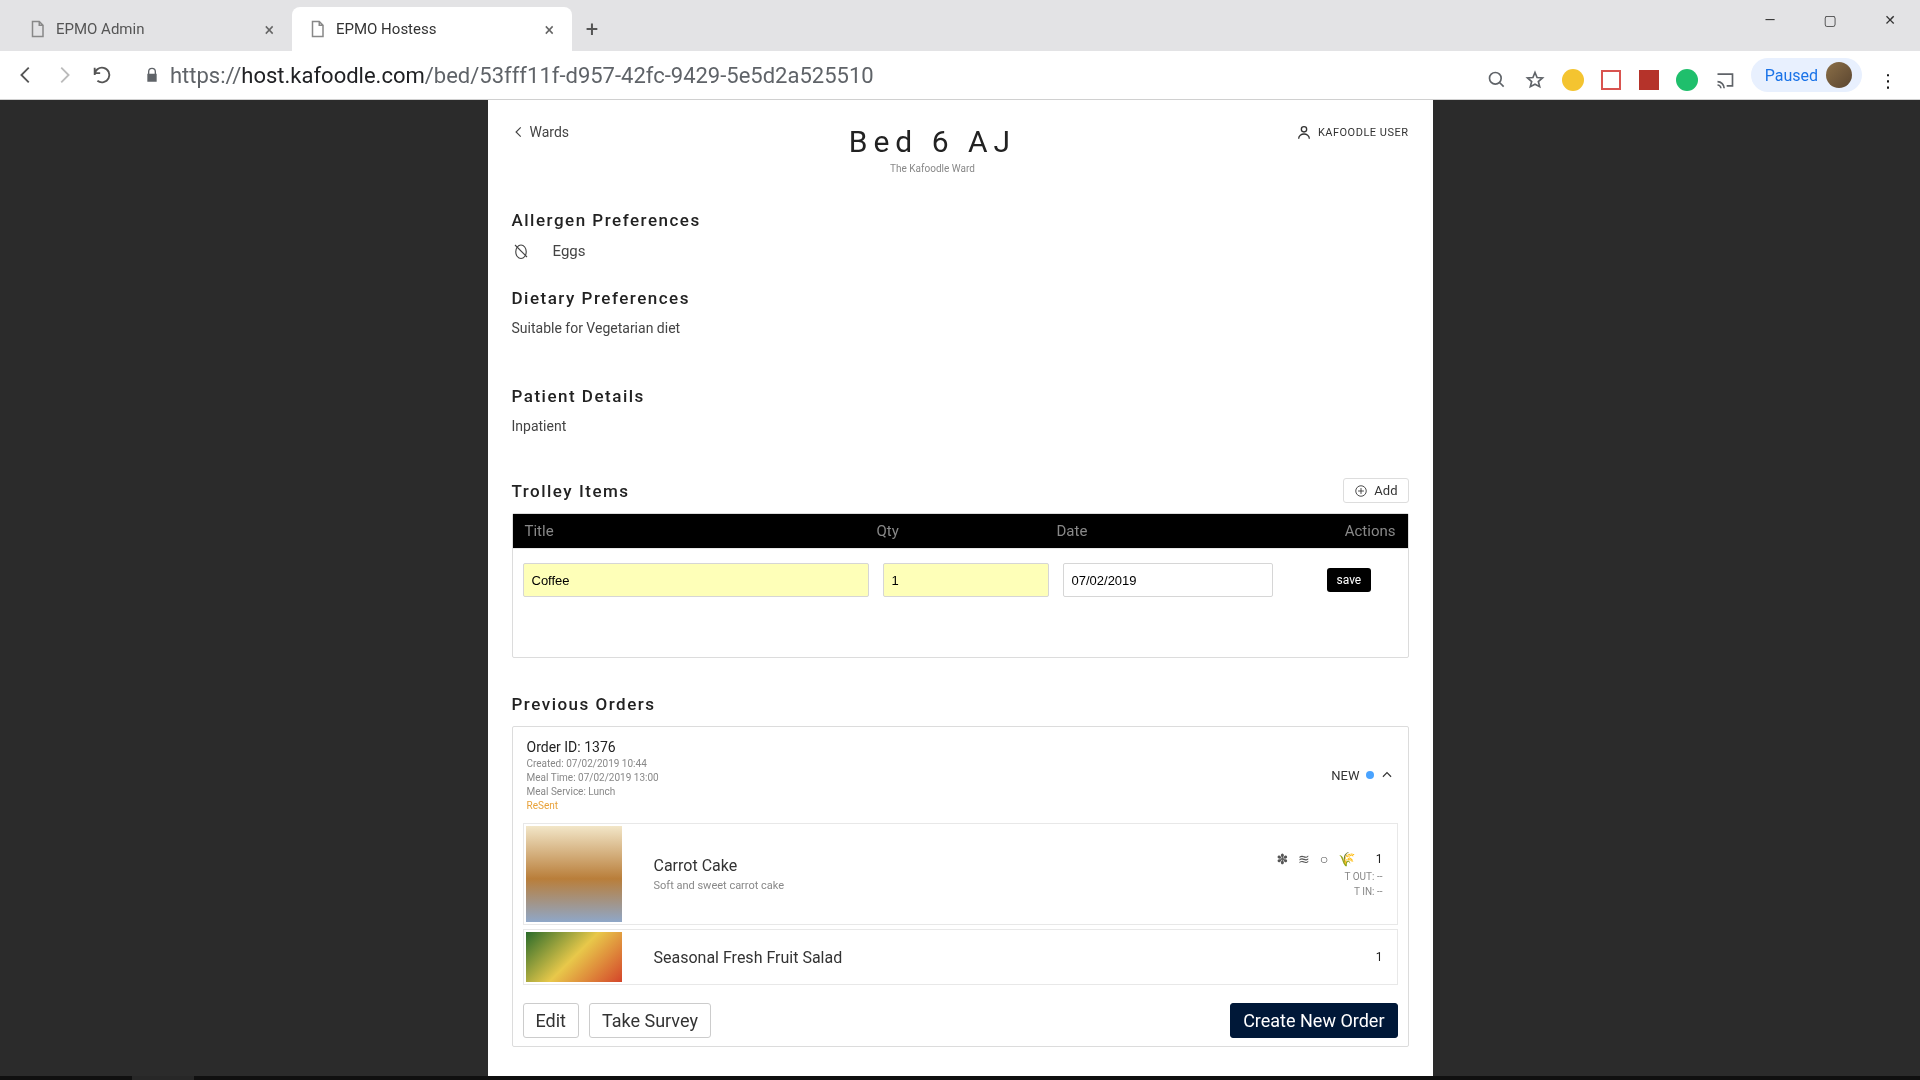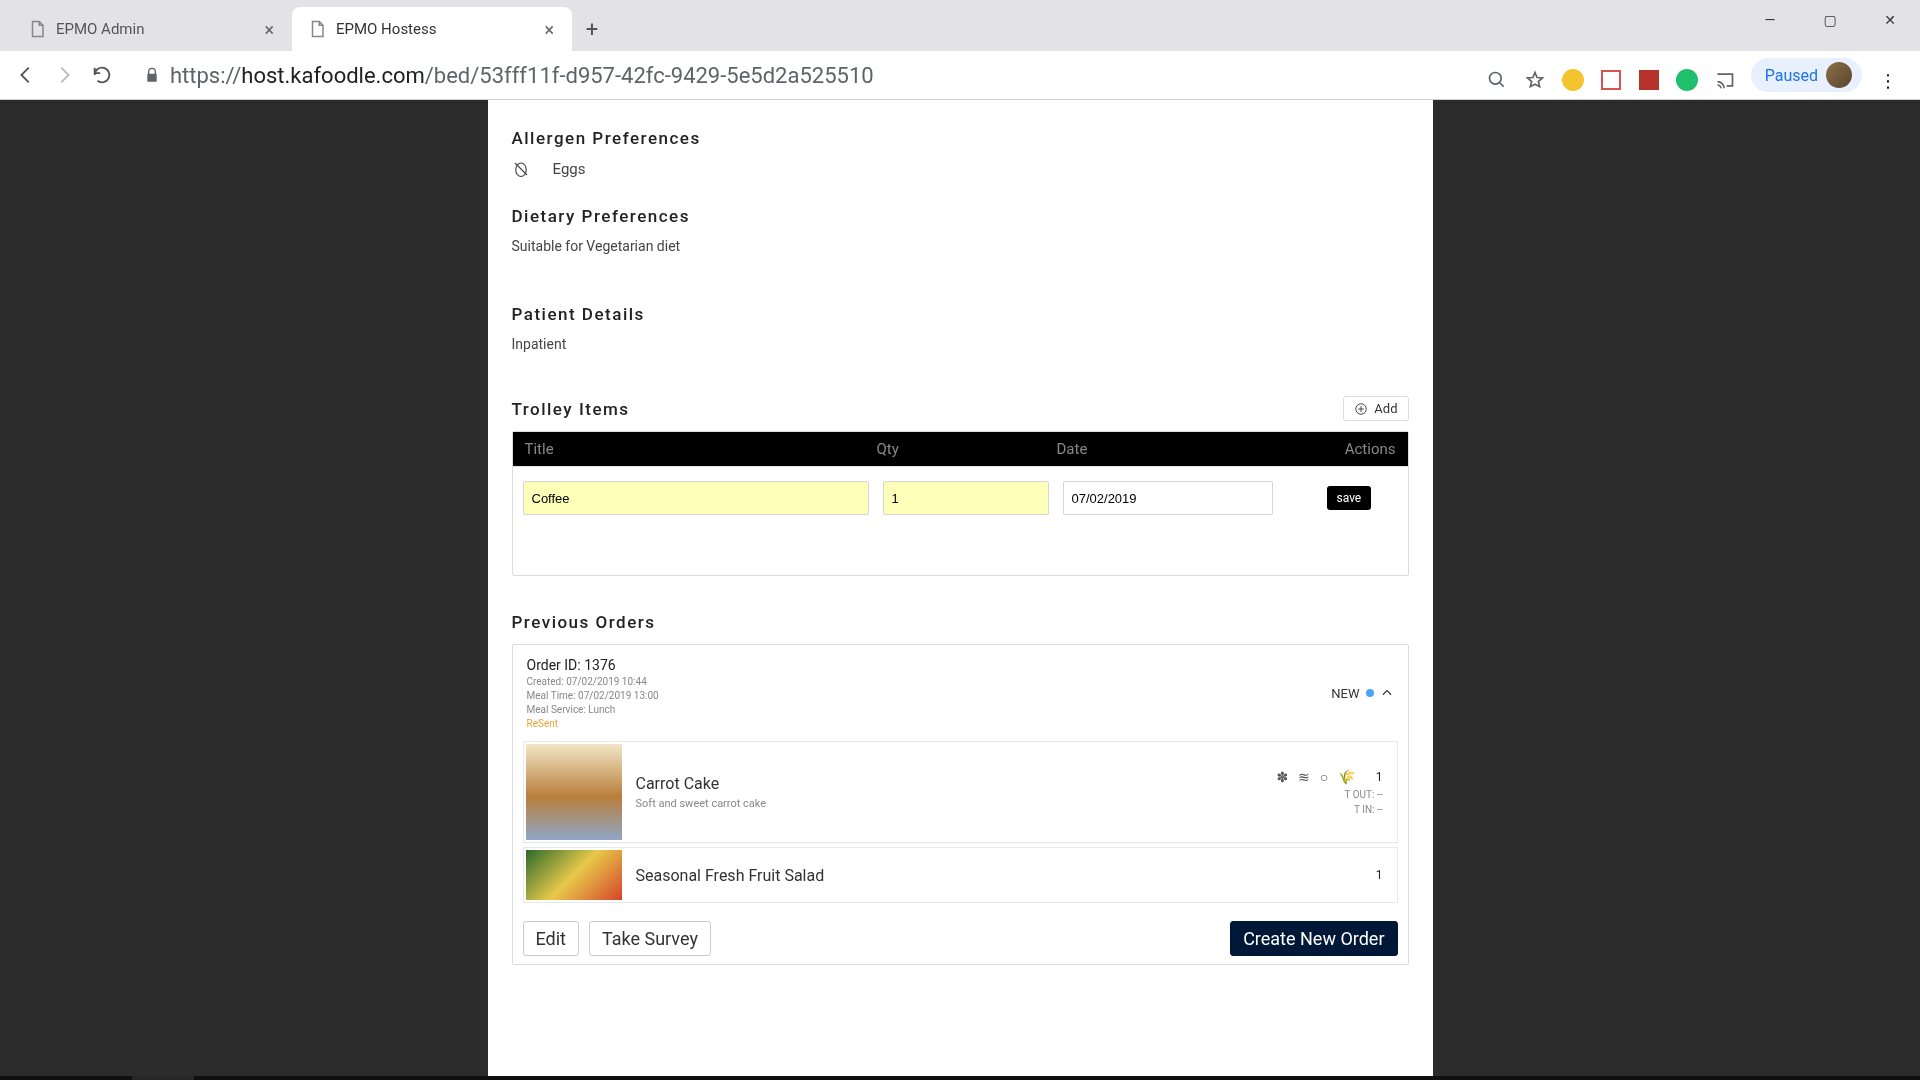--- a/index.html
+++ b/index.html
@@ -66,21 +66,21 @@
 
 
 .prev-orders { border: 1px solid #dcdcdc; border-radius: 2px; margin-top: 10px; }
 .po-head { padding: 12px 14px 8px; display: flex; justify-content: space-between; align-items: center; }
 .po-meta { font-size: 14px; color: #222; }
 .po-sub { font-size: 10px; color: #888; margin-top: 3px; }
 .po-resent { font-size: 10px; color: #e8a23a; margin-top: 3px; }
 .po-status { font-size: 13px; color: #333; display: flex; align-items: center; gap: 6px; }
 .dotblue { width: 8px; height: 8px; background: #4aa3ff; border-radius: 50%; }
 .po-items { padding: 0 6px 6px; }
-.po-item { display: flex; align-items: center; gap: 14px; border: 1px solid #e8e8e8; margin: 4px; padding: 2px 14px 2px 2px; min-height: 96px; }
+.po-item { display: flex; align-items: center; gap: 32px; border: 1px solid #e8e8e8; margin: 4px; padding: 2px 14px 2px 2px; min-height: 96px; }
 .po-img { width: 96px; height: 96px; background: #d6c8a8; flex-shrink: 0; display: flex; align-items: center; justify-content: center; font-size: 40px; }
 .po-text { flex: 1; }
 .po-name { font-size: 16px; color: #333; }
 .po-desc { font-size: 11px; color: #888; margin-top: 4px; }
 .po-right { display: flex; flex-direction: column; align-items: flex-end; gap: 4px; font-size: 10px; color: #666; }
 .po-icons { display: flex; gap: 10px; align-items: center; font-size: 14px; color: #555; }
 .po-qty { font-size: 12px; color: #222; }
 .po-timelines { font-size: 10px; color: #888; display: flex; gap: 10px; }
 .po-actions { display: flex; justify-content: space-between; align-items: center; padding: 8px 10px; }
 .po-btn { border: 1px solid #ccc; border-radius: 3px; padding: 6px 12px; font-size: 18px; color: #333; background: #fff; }
@@ -185,20 +185,39 @@
       <span>Paused</span>
       <span class="avatar"></span>
     </div>
     <span class="tbi">⋮</span>
   </div>
 </div>
 
 <div class="viewport">
   <div class="page">
 
+    <div class="app-header">
+      <div class="back-link">
+        <svg width="14" height="14" viewBox="0 0 24 24">
+            <path fill="none" stroke="#444" stroke-width="2" d="M15 4l-8 8 8 8"></path>
+          </svg>
+        <span>Wards</span>
+      </div>
+      <div style="text-align:center">
+        <div class="page-title">Bed 6 AJ</div>
+        <div class="page-subtitle">The Kafoodle Ward</div>
+      </div>
+      <div class="user-chip">
+        <svg width="16" height="16" viewBox="0 0 24 24">
+            <circle cx="12" cy="8" r="4" fill="none" stroke="#333" stroke-width="2"></circle>
+            <path fill="none" stroke="#333" stroke-width="2" d="M4 22c0-4 4-7 8-7s8 3 8 7"></path>
+          </svg>
+        <span>KAFOODLE USER</span>
+      </div>
+    </div>
 
     <div class="content">
       <div class="section-head tight">Allergen Preferences</div>
       <div class="row-icon">
         <svg width="18" height="18" viewBox="0 0 24 24">
             <ellipse cx="12" cy="13" rx="7" ry="9" fill="none" stroke="#444" stroke-width="1.5"></ellipse>
             <path stroke="#444" stroke-width="1.5" d="M4 4l16 16"></path>
           </svg>
         <span>Eggs</span>
       </div>

